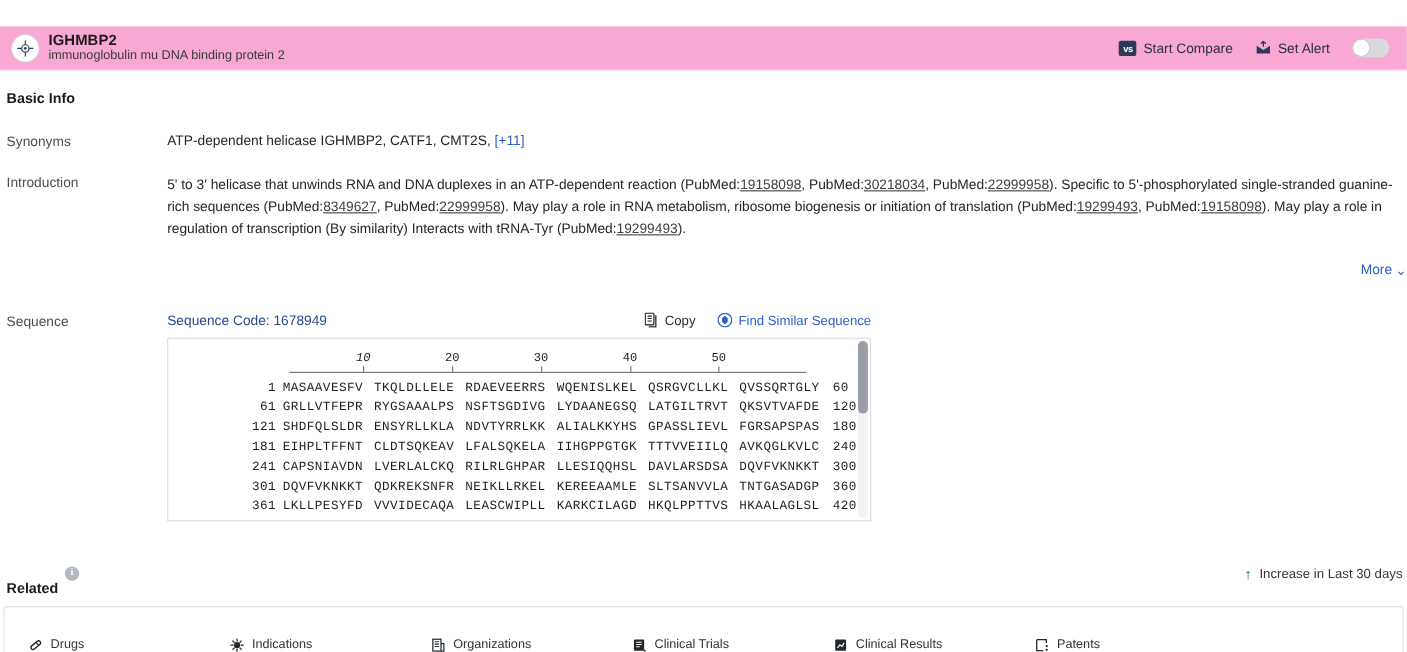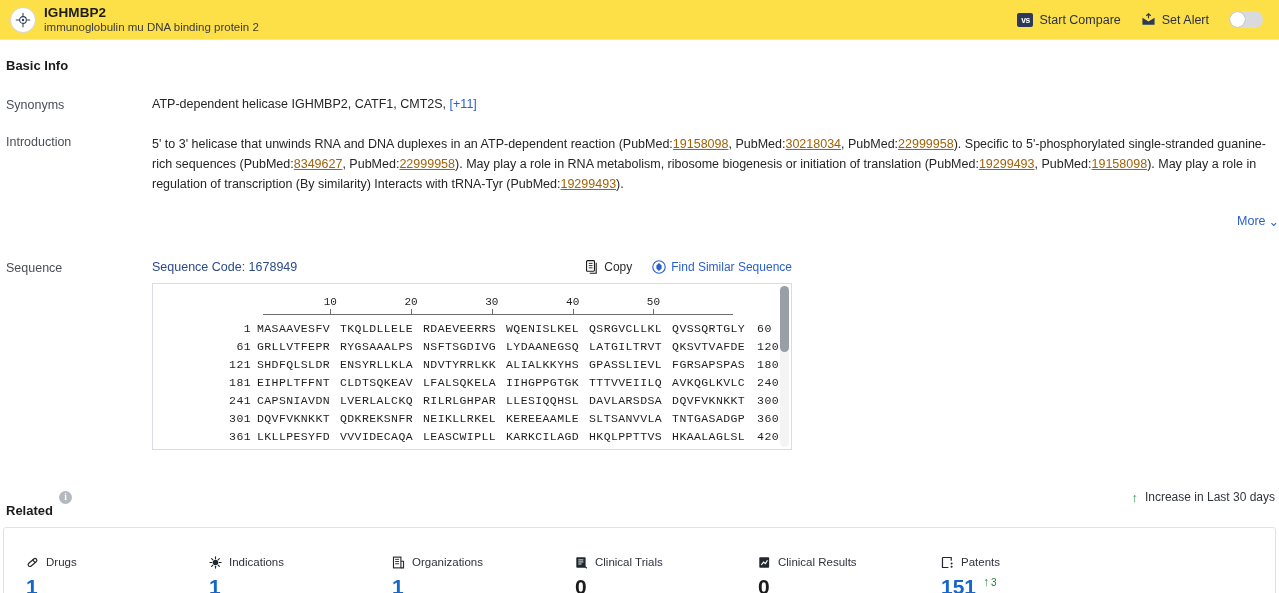--- a/index.html
+++ b/index.html
@@ -13,21 +13,22 @@
   }
 
   
   .topbar {
     position: relative;
     height: 40px;
     border-bottom: 1px solid #e3e5e8;
     display: flex;
     align-items: center;
     padding: 0 12px 0 6px;
-    background: #fde047;
+    background: #f9a8d4;
+    margin-top: 24px;
   }
   .gene-emblem {
     width: 26px; height: 26px;
     border: 1px solid #d3d6db;
     border-radius: 50%;
     display: flex; align-items: center; justify-content: center;
     margin: 0 8px 0 4px;
     flex: 0 0 auto;
     background: #fff;
   }
@@ -82,21 +83,21 @@
   .row-label {
     width: 146px; flex: 0 0 146px;
     font-size: 12.5px; color: #4a4f57;
     padding-top: 1px;
   }
   .row-value { flex: 1 1 auto; font-size: 12.5px; }
 
   .synonyms-row { padding-top: 24px; }
   .intro-row { padding-top: 22px; }
 
-  a.lnk { color: #a16207; text-decoration: underline; cursor: pointer; }
+  a.lnk { color: #404040; text-decoration: underline; cursor: pointer; }
   a.lnk-plain { color: #2b5fcc; text-decoration: none; cursor: pointer; }
   .intro-text { line-height: 20px; color: #262626; max-width: 1128px; }
   .more-link {
     text-align: right;
     font-size: 12.5px;
     color: #2b5fcc;
     cursor: pointer;
     max-width: 1128px;
     margin-top: 19px;
     position: relative;
@@ -313,21 +314,21 @@
           </span>
           <span>Find Similar Sequence</span>
         </div>
       </div>
     </div>
 
     <div class="seq-box">
       <div class="seq-inner">
         <div class="ruler">
           <div class="axis"></div>
-        <div class="tick-num" style="left: 67.26px;">10</div>
+        <div class="tick-num" style="left: 67.26px; font-style: italic;">10</div>
             <div class="tick" style="left: 67.26px;"></div>
             <div class="tick-num" style="left: 148.06px;">20</div>
             <div class="tick" style="left: 148.06px;"></div>
             <div class="tick-num" style="left: 228.86px;">30</div>
             <div class="tick" style="left: 228.86px;"></div>
             <div class="tick-num" style="left: 309.66px;">40</div>
             <div class="tick" style="left: 309.66px;"></div>
             <div class="tick-num" style="left: 390.46px;">50</div>
             <div class="tick" style="left: 390.46px;"></div>
           </div>

